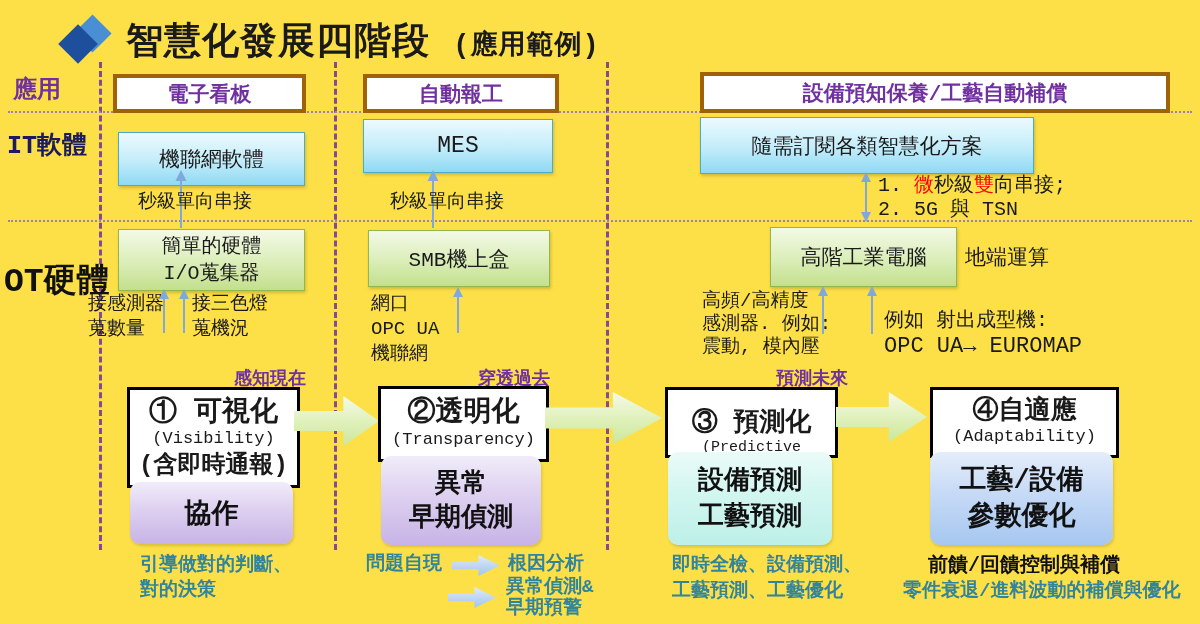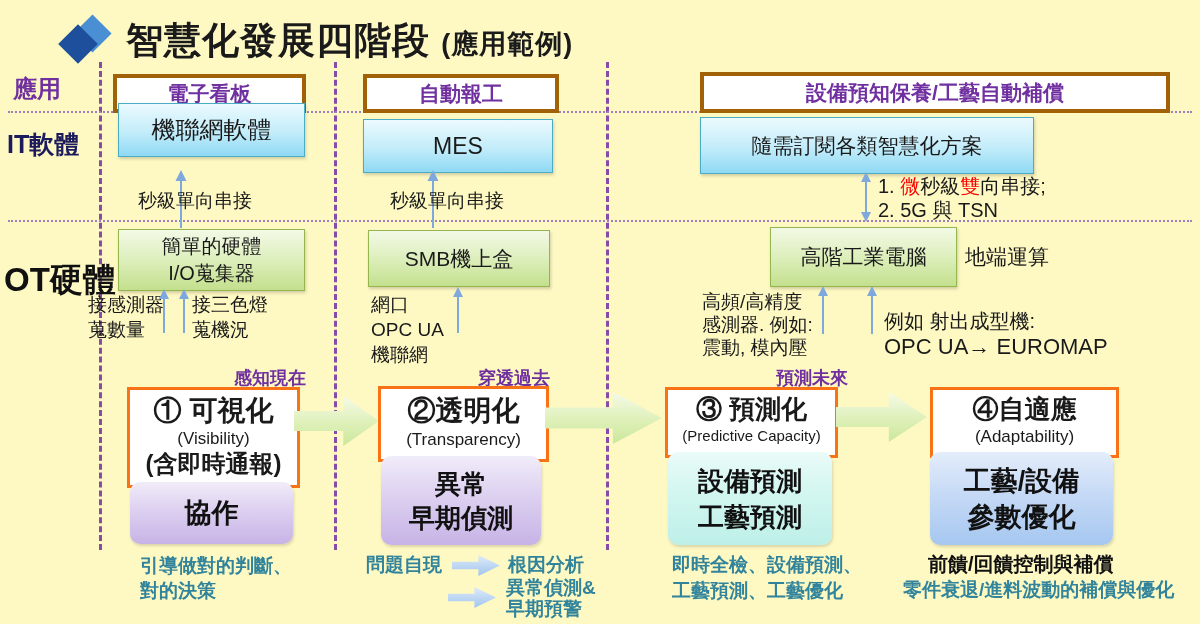--- a/index.html
+++ b/index.html
@@ -1,32 +1,32 @@
 <!DOCTYPE html>
 <html><head>
 <meta charset="utf-8">
 <style>
   html,body{margin:0;padding:0;background:#fff}
-  .canvas{position:relative;width:1200px;height:624px;background:#fef9c3;overflow:hidden;
-          font-family:Liberation Sans, sans-serif;color:#1a1a1a}
+  .canvas{position:relative;width:1200px;height:624px;background:#fde047;overflow:hidden;
+          font-family:Liberation Mono, monospace;color:#1a1a1a}
   .abs{position:absolute}
   .b{font-weight:bold}
   .purple{color:#7030A0}
   .teal{color:#31849B}
   .red{color:#FF0000}
   .ctr{text-align:left}
   .pheader{border:4px solid #a16207;color:#7030A0;font-weight:bold;text-align:center;background:#fff;
            display:flex;align-items:center;justify-content:center}
   .bluebox{background:linear-gradient(180deg,#ECFAFE 0%,#C2ECFA 55%,#8FD9F4 100%);
            border:1px solid #4BACC6;box-shadow:1px 2px 3px rgba(0,0,0,.18);
            display:flex;align-items:center;justify-content:center}
   .greenbox{background:linear-gradient(180deg,#F3F9E6 0%,#DDEFBC 50%,#C3E08D 100%);
             border:1px solid #94B64E;box-shadow:1px 2px 3px rgba(0,0,0,.18);
             display:flex;flex-direction:column;align-items:center;justify-content:center}
-  .stagebox{border:3px solid #f97316;background:#fff;text-align:center}
+  .stagebox{border:3px solid #000000;background:#fff;text-align:center}
   .subbox{border-radius:10px;text-align:center;font-weight:bold;box-shadow:1px 2px 3px rgba(0,0,0,.15);
           display:flex;flex-direction:column;align-items:center;justify-content:center;color:#111}
   .sub-purple{background:linear-gradient(180deg,#F1ECF9 0%,#DDD0F0 45%,#C7B3E6 100%)}
   .sub-cyan{background:linear-gradient(180deg,#EAFBF8 0%,#D2F6F0 45%,#BDF0E8 100%)}
   .sub-blue{background:linear-gradient(180deg,#E4EDFA 0%,#C6DAF6 45%,#A6C7F0 100%)}
   .vdash{width:0;border-left:3px dashed #7030A0;opacity:.85}
   .hdot{height:0;border-top:2px dotted #9A7FC4}
   .barrow-green{background:linear-gradient(180deg,#F5FAE8 0%,#DEF0B8 55%,#CBE79C 100%);
     clip-path:polygon(0 30%,58% 30%,58% 0,100% 50%,58% 100%,58% 70%,0 70%)}
   .barrow-blue{background:linear-gradient(180deg,#DFEBFA 0%,#BCD6F2 55%,#A2C6EC 100%);
@@ -58,21 +58,21 @@
   <div class="abs hdot" style="left:8px;top:220px;width:1184px"></div>
 
   <div class="abs b purple" style="left:13px;top:73px;font-size:24px">應用</div>
   <div class="abs b" style="left:7px;top:128px;font-size:25px;color:#1B1B5E">IT軟體</div>
   <div class="abs b" style="left:4px;top:258px;font-size:33px;color:#111">OT硬體</div>
 
   <div class="abs pheader" style="left:113px;top:74px;width:185px;height:31px;font-size:21px">電子看板</div>
   <div class="abs pheader" style="left:363px;top:74px;width:188px;height:31px;font-size:21px">自動報工</div>
   <div class="abs pheader" style="left:700px;top:72px;width:462px;height:33px;font-size:21px">設備預知保養/工藝自動補償</div>
 
-  <div class="abs bluebox" style="left:118px;top:103px;width:185px;height:52px;font-size:24px">機聯網軟體</div>
+  <div class="abs bluebox" style="left:118px;top:132px;width:185px;height:52px;font-size:21px">機聯網軟體</div>
   <div class="abs bluebox" style="left:363px;top:119px;width:188px;height:52px;font-size:23px">MES</div>
   <div class="abs bluebox" style="left:700px;top:117px;width:332px;height:55px;font-size:21px">隨需訂閱各類智慧化方案</div>
 
   <svg class="uar" style="left:173px;top:170px" width="16" height="58">
     <line x1="8" y1="58" x2="8" y2="8" stroke="#7FA8DC" stroke-width="2"></line>
       <path d="M8 0 L2.5 11 L13.5 11 Z" fill="#7FA8DC"></path>
     </svg>
   <svg class="uar" style="left:425px;top:170px" width="16" height="58">
     <line x1="8" y1="58" x2="8" y2="8" stroke="#7FA8DC" stroke-width="2"></line>
       <path d="M8 0 L2.5 11 L13.5 11 Z" fill="#7FA8DC"></path>
@@ -170,21 +170,21 @@
     <div style="font-size:17px">(Transparency)</div>
   </div>
   <div class="abs subbox sub-purple" style="left:381px;top:456px;width:160px;height:89px;font-size:26px;line-height:34px">
     <div>異常</div>
     <div>早期偵測</div>
   </div>
 
   <div class="abs barrow-green" style="left:545px;top:392px;width:117px;height:52px"></div>
 
   <div class="abs stagebox" style="left:665px;top:387px;width:167px;height:65px">
-    <div class="b" style="font-size:26px;margin-top:2px">③ 預測化</div>
+    <div class="b" style="font-size:26px;margin-top:14px">③ 預測化</div>
     <div style="font-size:15px">(Predictive Capacity)</div>
   </div>
   <div class="abs subbox sub-cyan" style="left:668px;top:452px;width:164px;height:93px;font-size:26px;line-height:36px">
     <div>設備預測</div>
     <div>工藝預測</div>
   </div>
 
   <div class="abs barrow-green" style="left:836px;top:392px;width:91px;height:50px"></div>
 
   <div class="abs stagebox" style="left:930px;top:387px;width:183px;height:65px">

